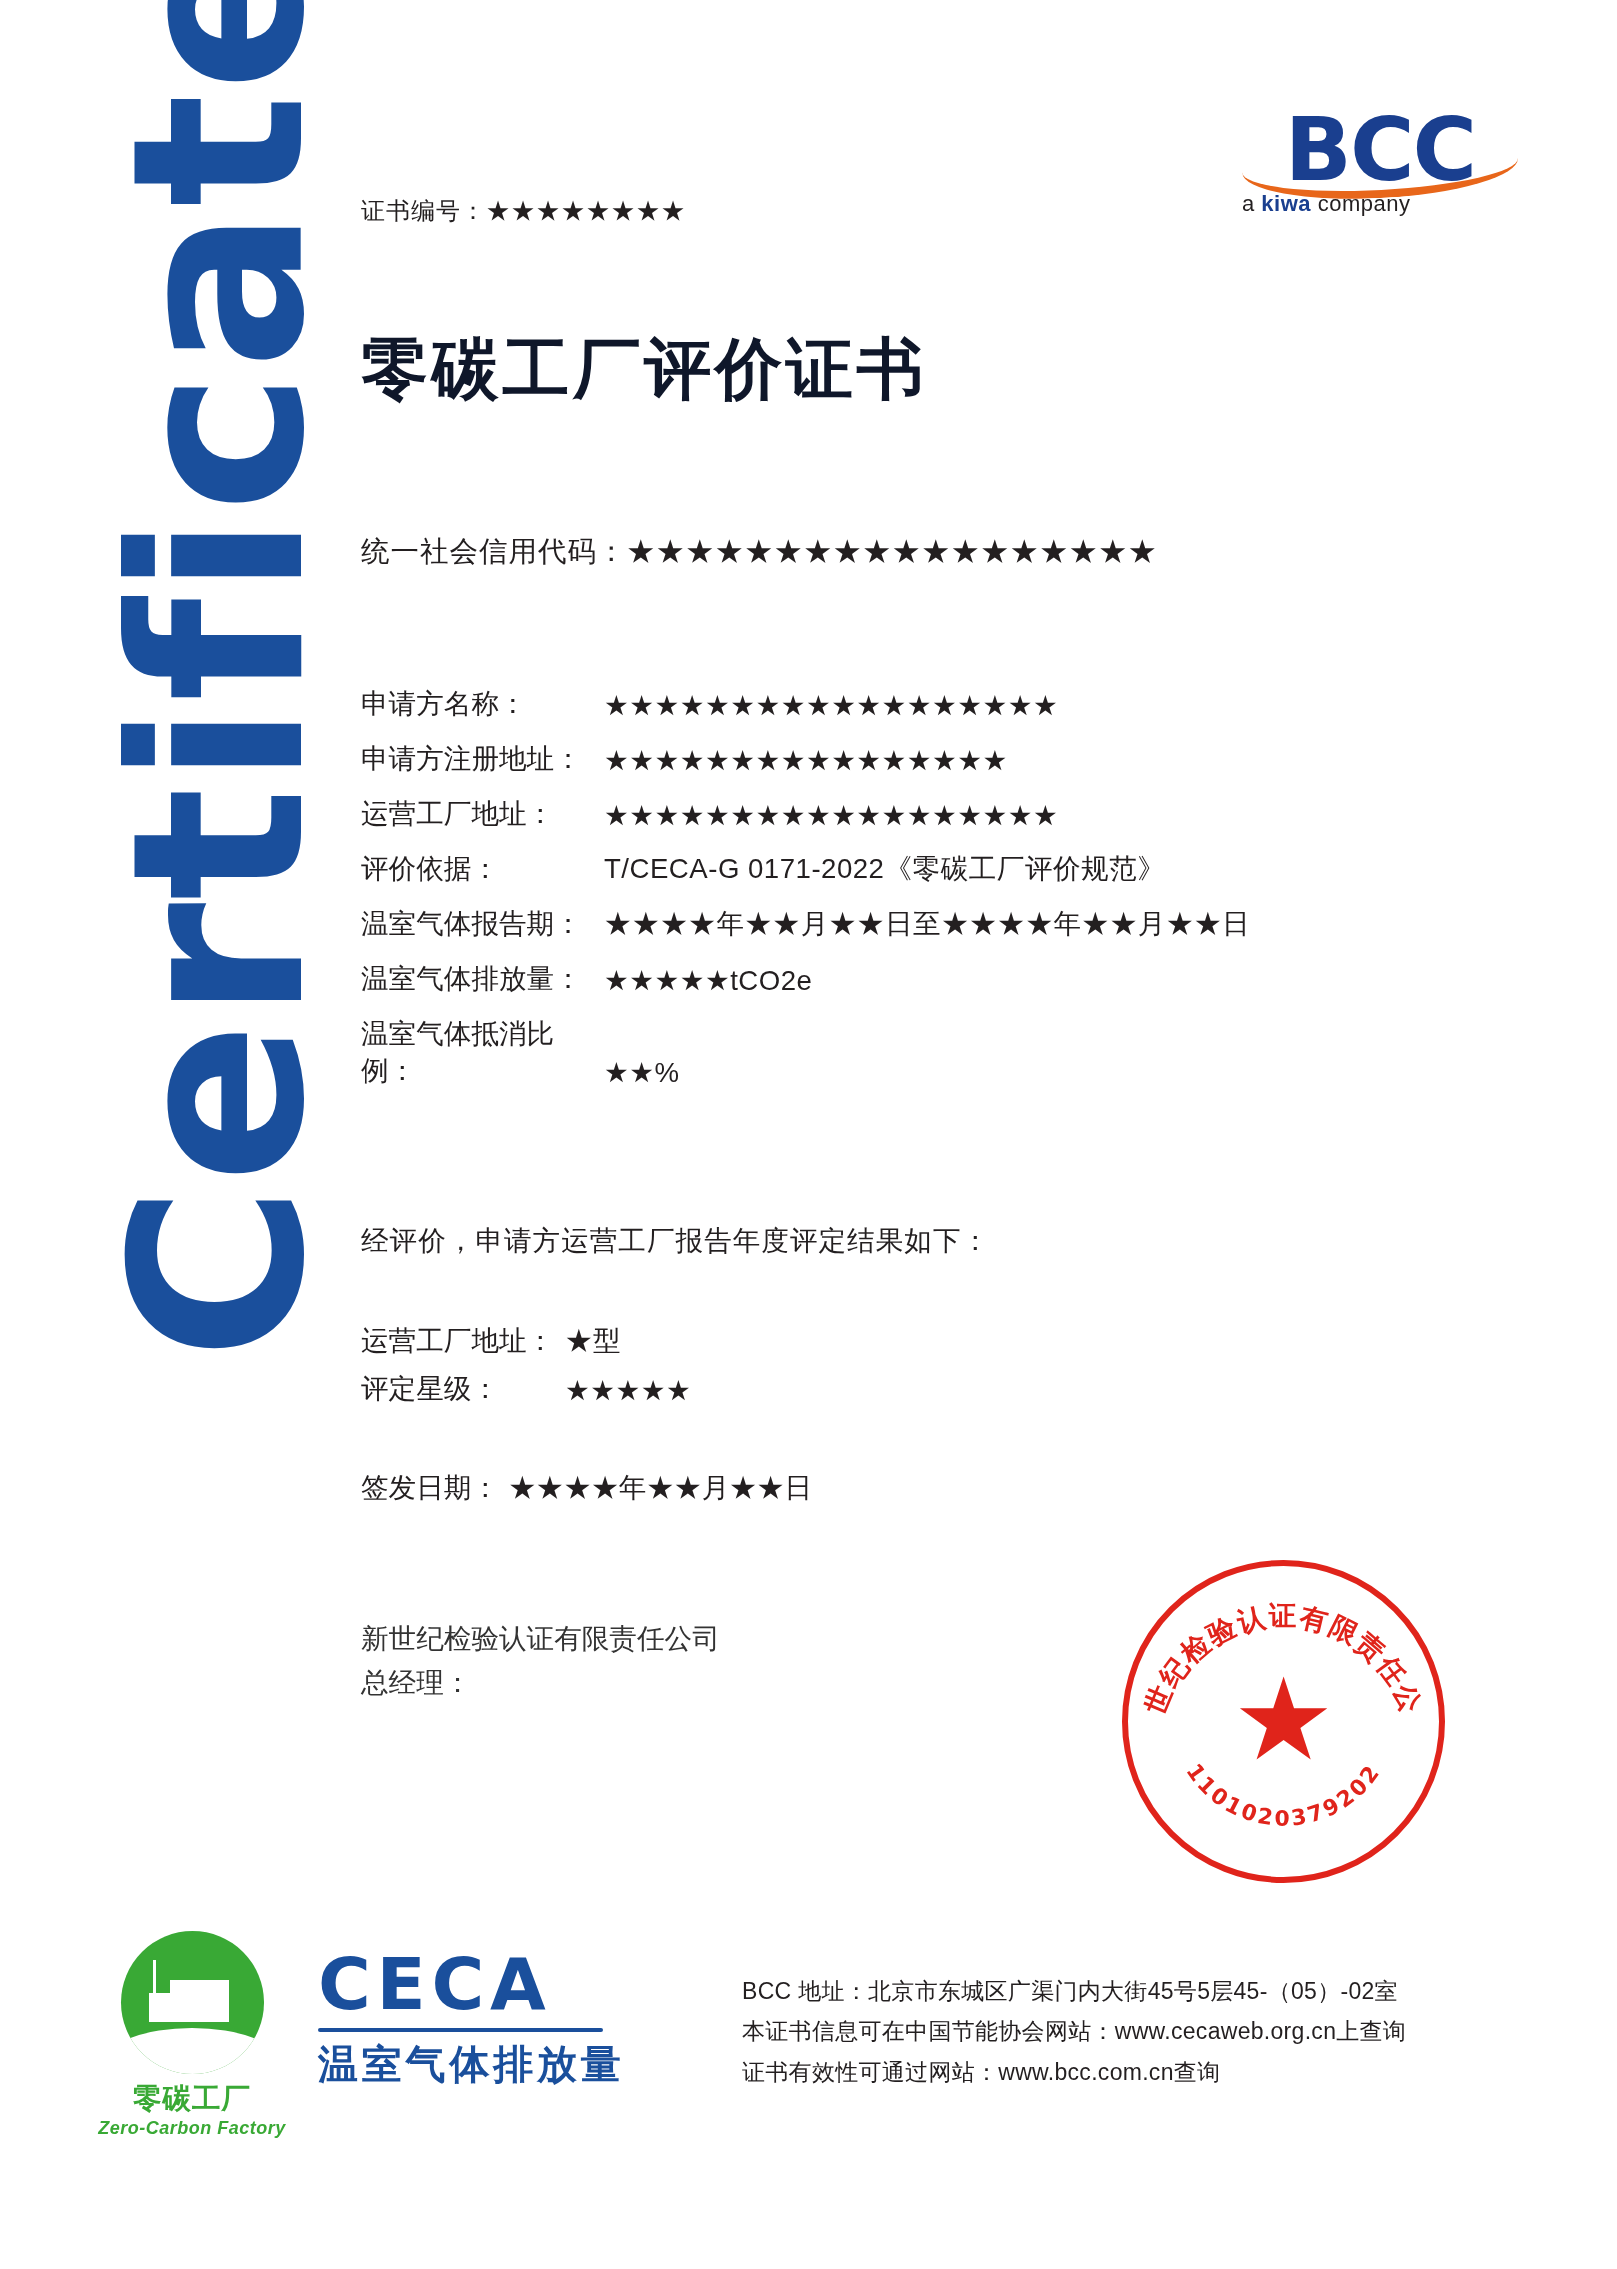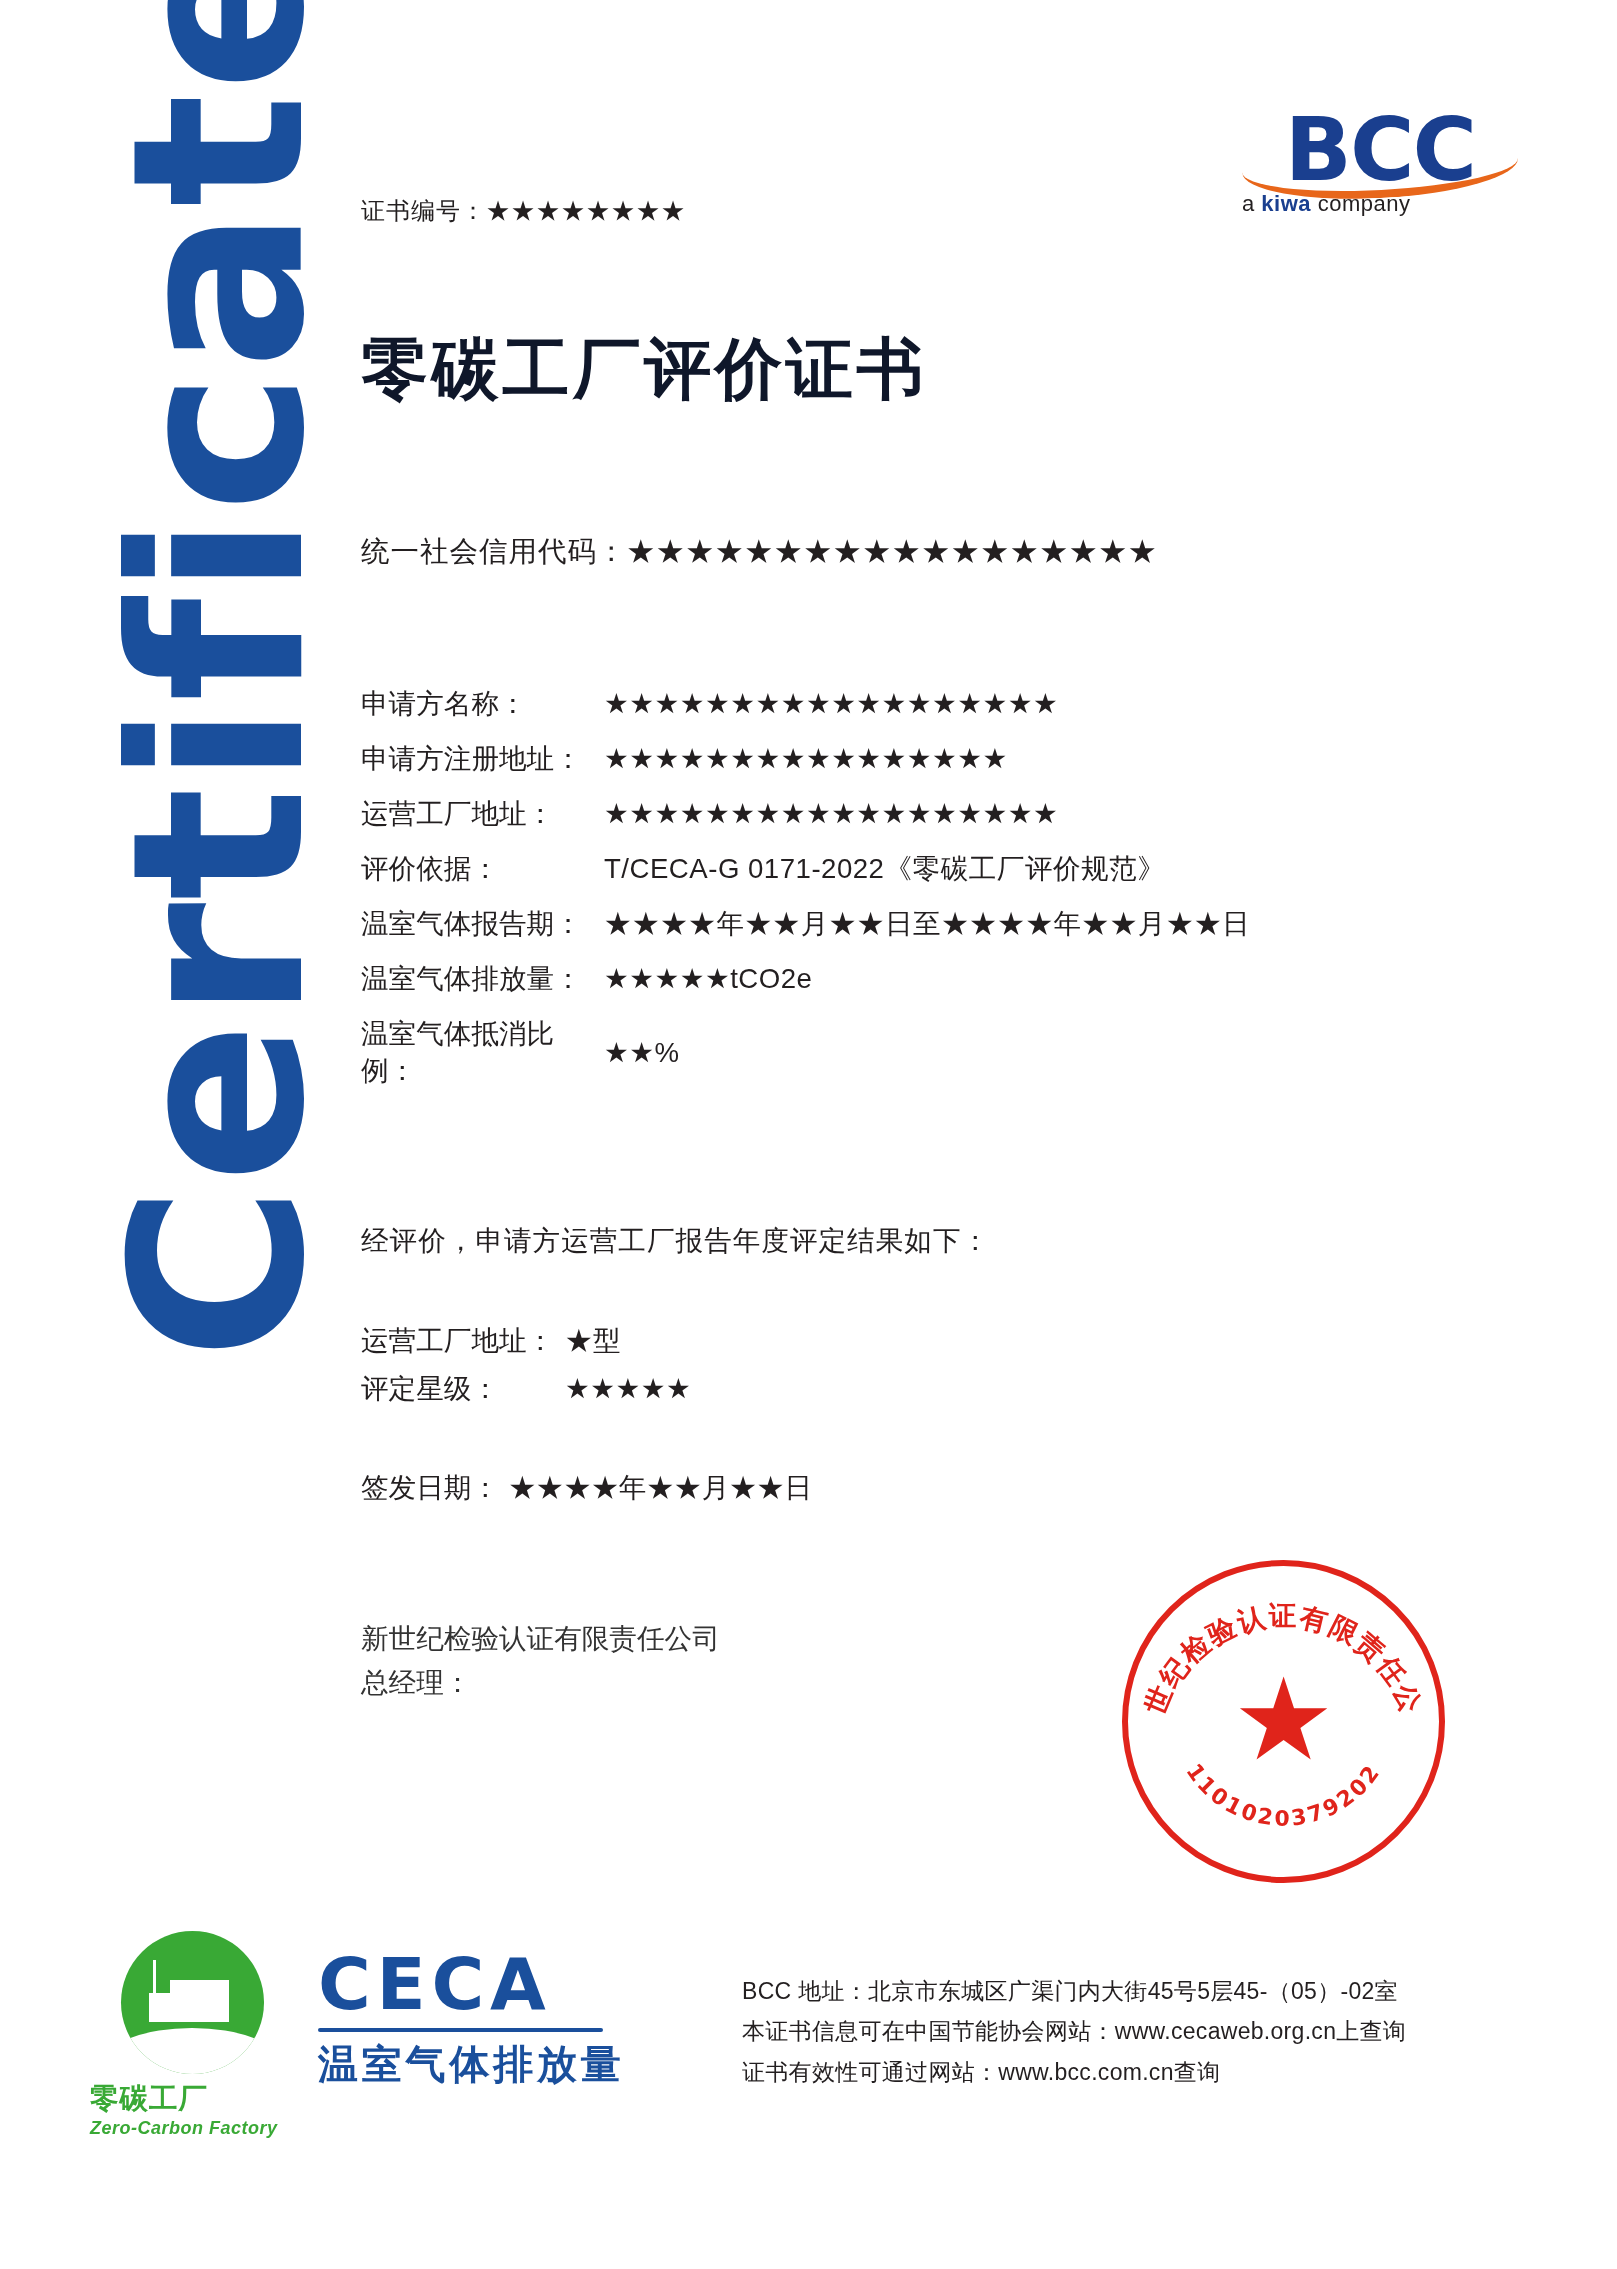--- a/index.html
+++ b/index.html
@@ -118,21 +118,21 @@
   }
 
   .fields {
     position: absolute;
     top: 685px;
     left: 0;
     width: 1141px;
   }
   .field {
     display: flex;
-    align-items: center;
+    align-items: flex-end;
     margin-bottom: 18px;
     font-size: 27.6px;
   }
   .field .lbl {
     width: 243px;
     flex: 0 0 243px;
     display: flex;
     justify-content: space-between;
     letter-spacing: 0;
   }
@@ -210,21 +210,21 @@
     left: 90px;
     top: 1931px;
     width: 571px;
     height: 228px;
   }
   .zcf {
     position: absolute;
     left: 0;
     top: 0;
     width: 204px;
-    text-align: left;
+    text-align: center;
   }
   .zcf .circle {
     width: 143px;
     height: 143px;
     margin: 0 auto;
     border-radius: 50%;
     background: #39a935;
     position: relative;
     overflow: hidden;
   }

